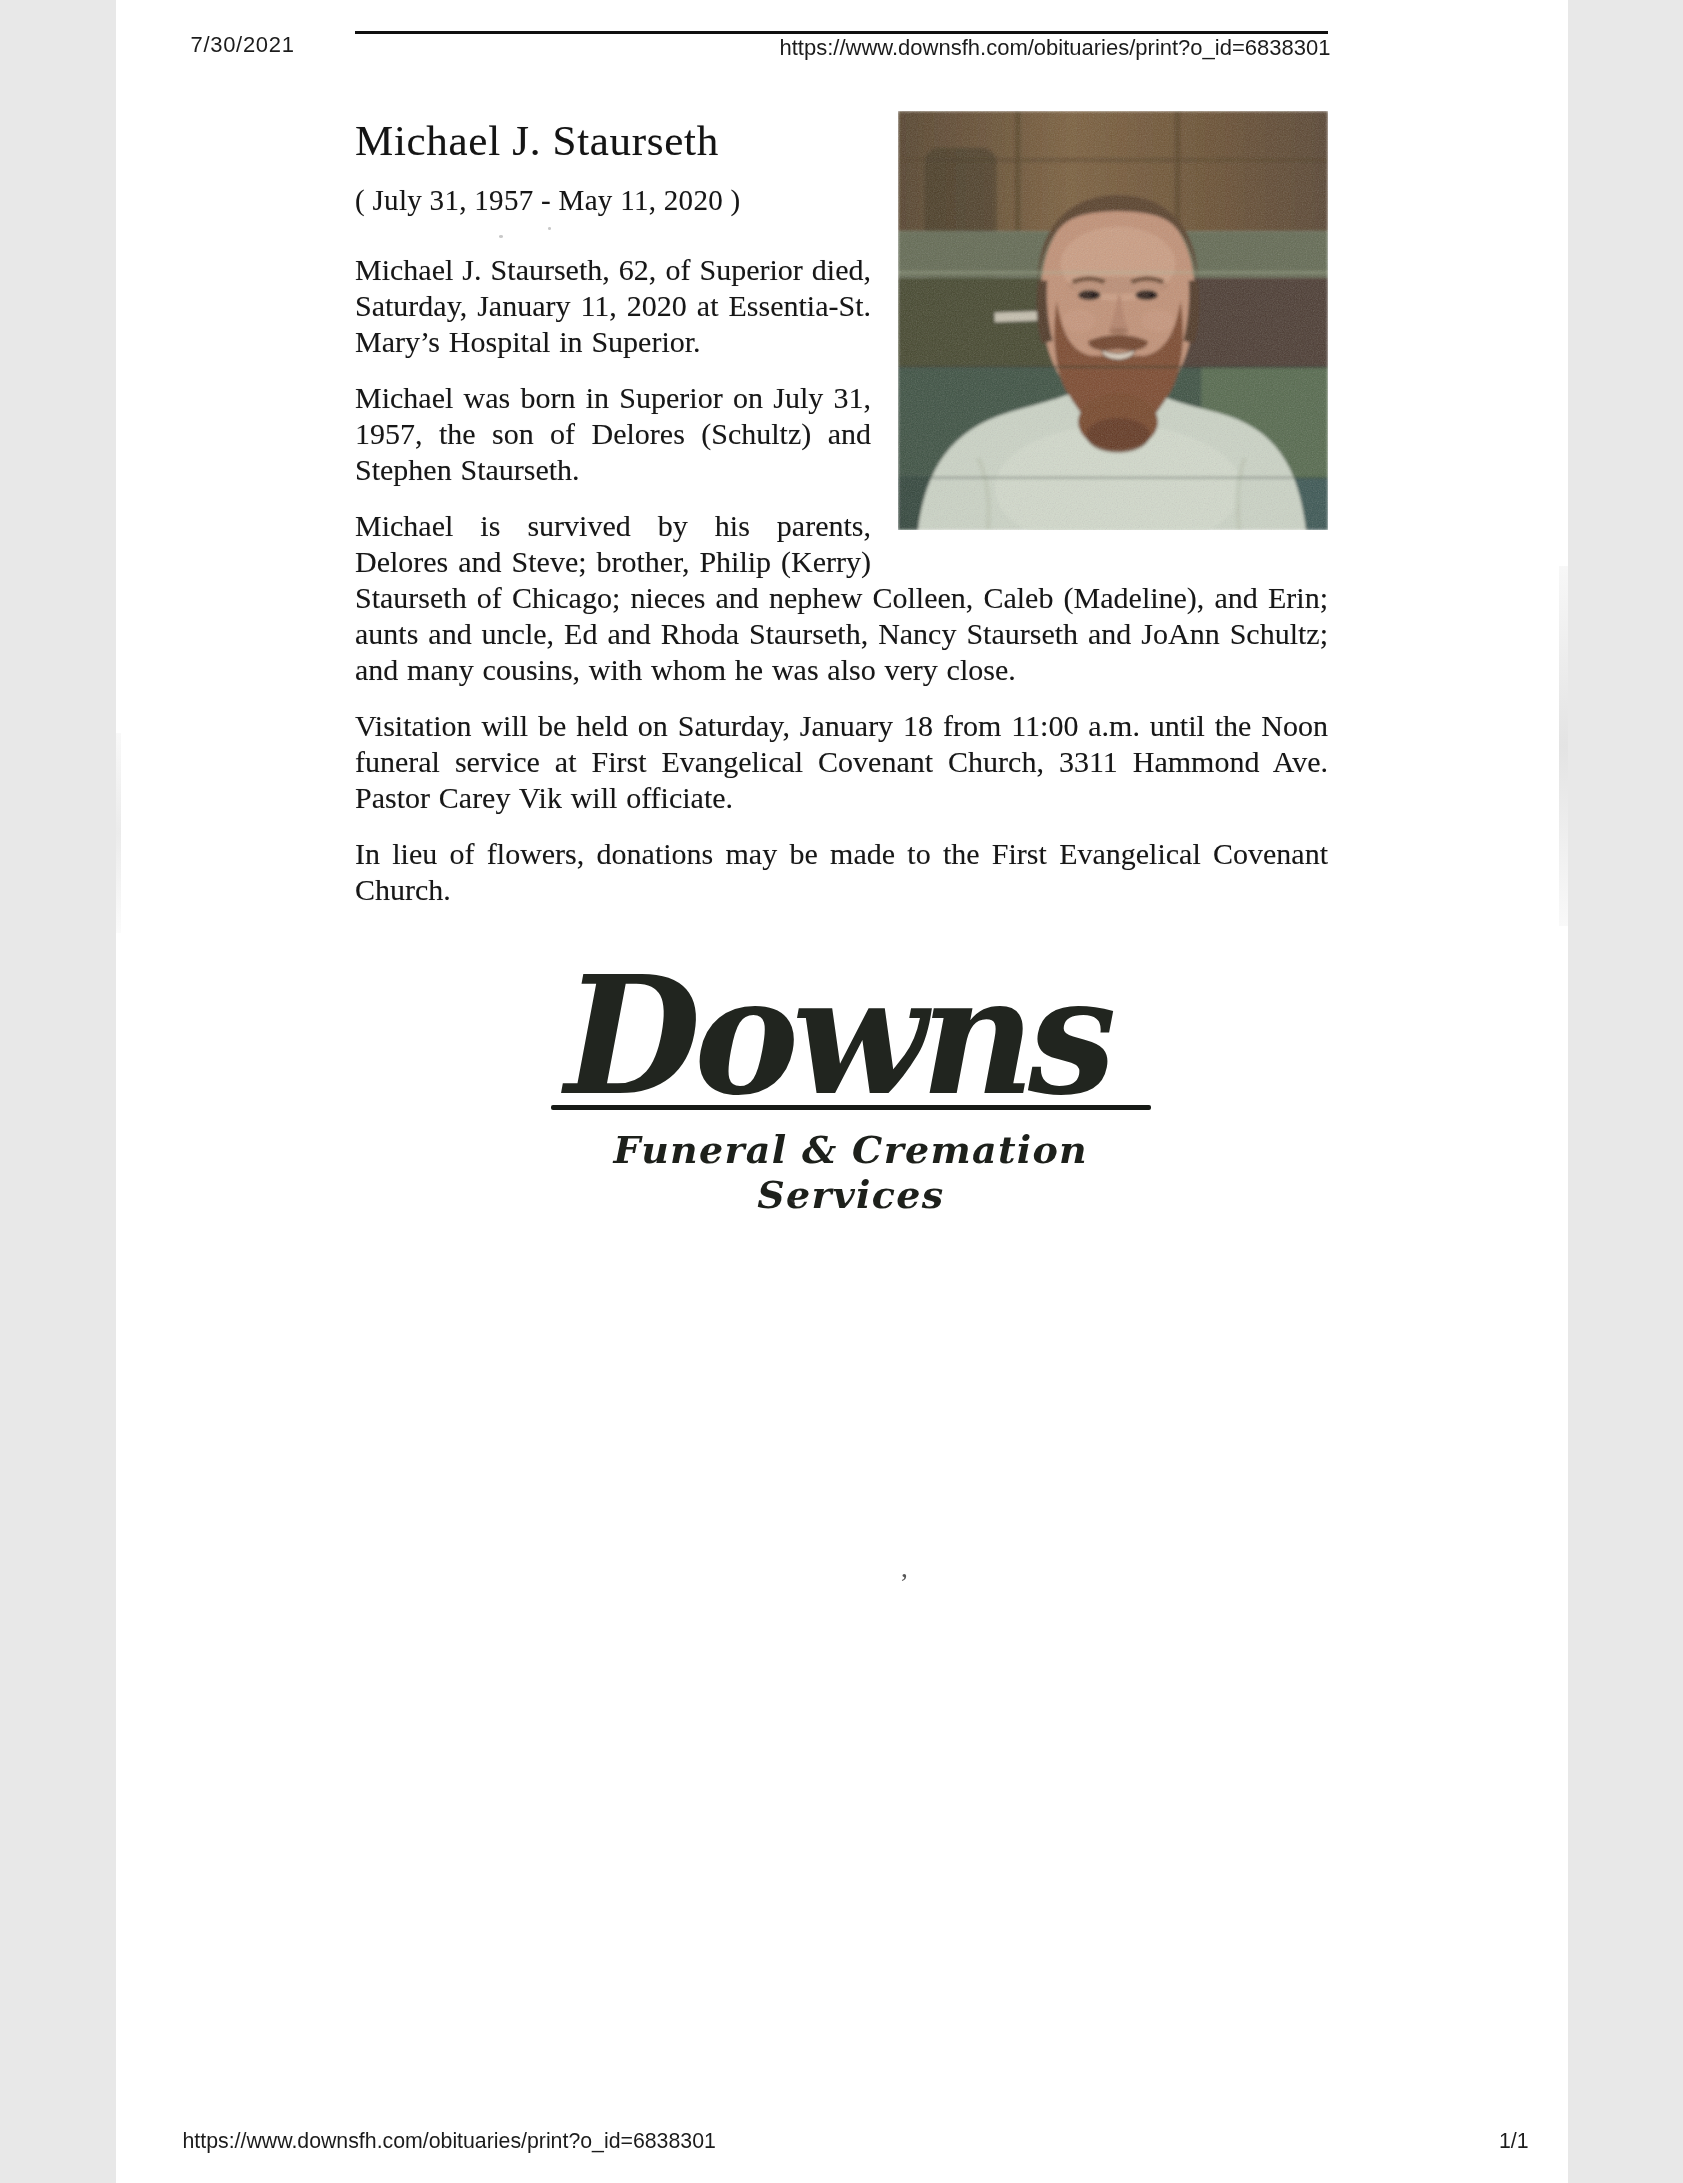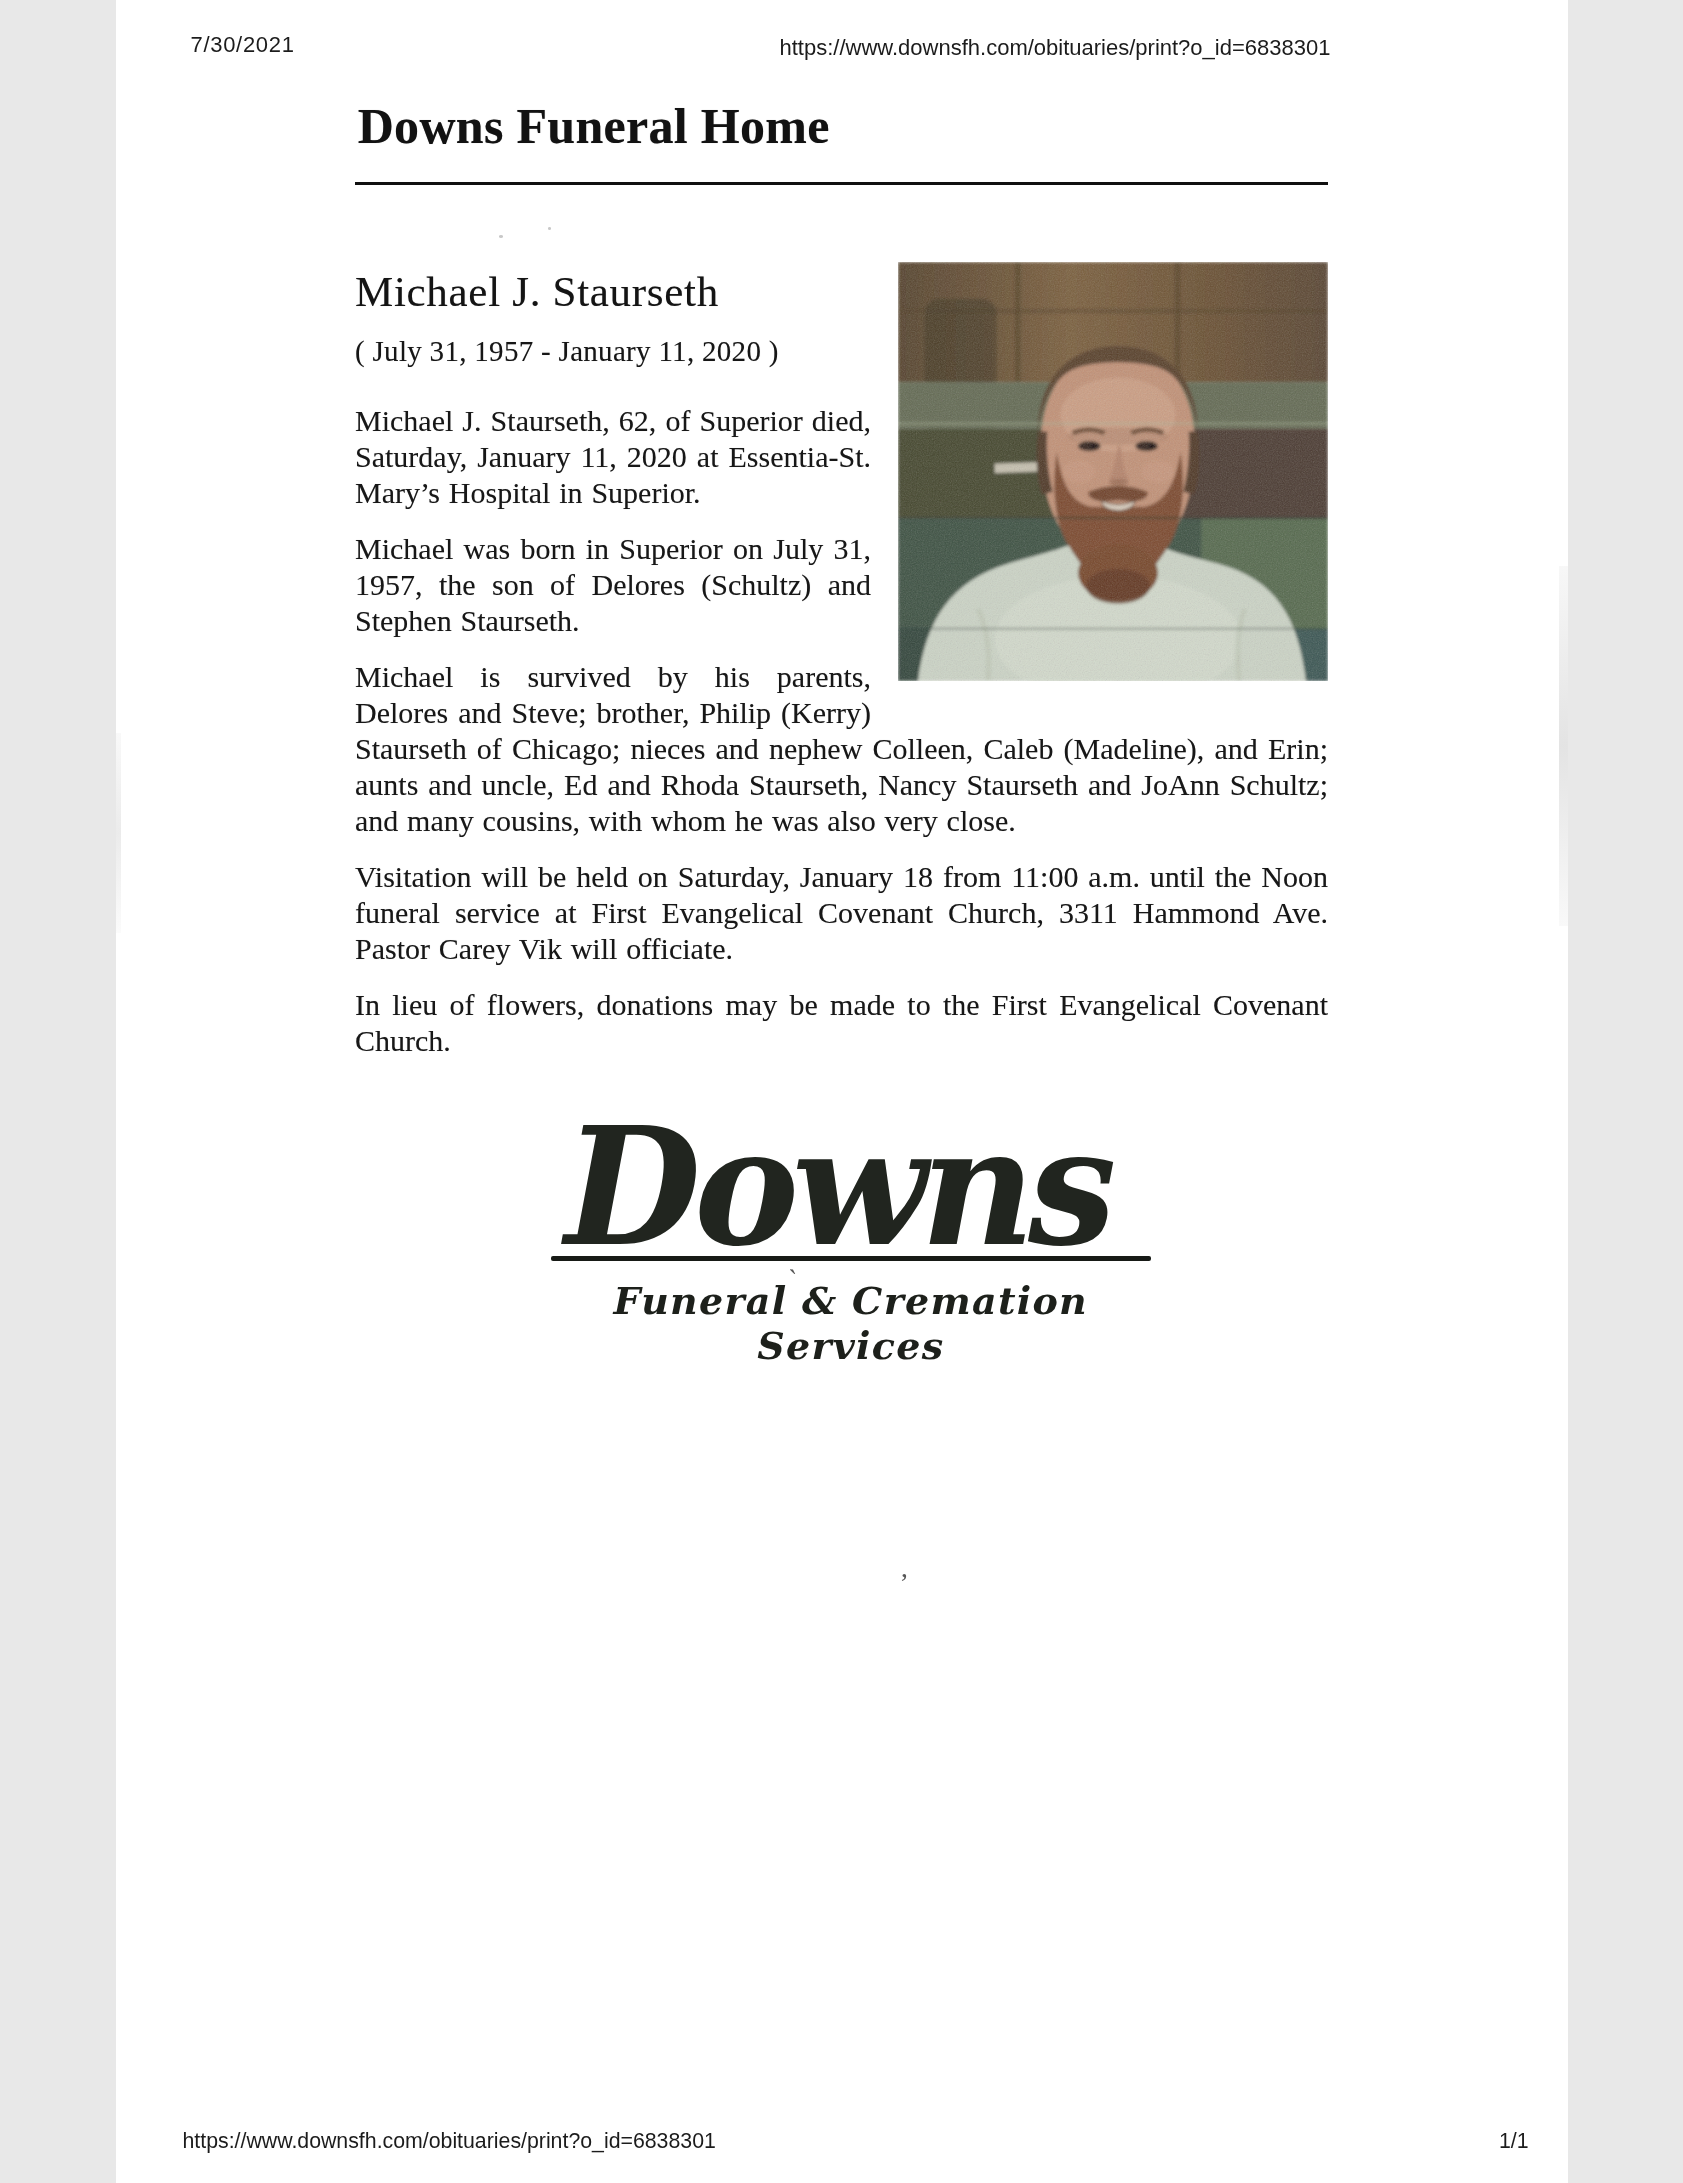--- a/index.html
+++ b/index.html
@@ -92,21 +92,20 @@
 
 <div class="sheet">
 
   <div class="print-header">
     <span class="ph-date">7/30/2021</span>
     <span class="ph-url">https://www.downsfh.com/obituaries/print?o_id=6838301</span>
   </div>
 
   <main class="content">
 
-    <h1 class="fh-title">Downs Funeral Home</h1>
     <hr class="title-rule">
 
     <div class="photo">
 
       <svg viewBox="0 0 645 628" preserveAspectRatio="none">
         <defs>
           <linearGradient id="woodG" x1="0" y1="0" x2="1" y2="0">
             <stop offset="0" stop-color="#55422c"></stop>
             <stop offset="0.4" stop-color="#7a5e3c"></stop>
             <stop offset="0.7" stop-color="#6b5133"></stop>
@@ -172,21 +171,21 @@
 
           <rect x="0" y="240" width="645" height="4" fill="#a9b79c" opacity="0.4"></rect>
           <rect x="0" y="382" width="645" height="3" fill="#222e26" opacity="0.5"></rect>
           <rect x="0" y="548" width="645" height="3" fill="#1f2a26" opacity="0.35"></rect>
         </g>
         <rect width="645" height="628" filter="url(#grain)" opacity="0.26"></rect>
       </svg>
     </div>
 
     <h2 class="deceased-name">Michael J. Staurseth</h2>
-    <p class="life-dates">( July 31, 1957 - January 11, 2020 )</p>
+    <p class="life-dates">( July 31, 1957 - May 11, 2020 )</p>
 
     <p class="body-p first">Michael J. Staurseth, 62, of Superior died, Saturday, January 11, 2020 at Essentia-St. Mary’s Hospital in Superior.</p>
     <p class="body-p">Michael was born in Superior on July 31, 1957, the son of Delores (Schultz) and Stephen Staurseth.</p>
     <p class="body-p">Michael is survived by his parents, Delores and Steve; brother, Philip (Kerry) Staurseth of Chicago; nieces and nephew Colleen, Caleb (Madeline), and Erin; aunts and uncle, Ed and Rhoda Staurseth, Nancy Staurseth and JoAnn Schultz; and many cousins, with whom he was also very close.</p>
     <p class="body-p">Visitation will be held on Saturday, January 18 from 11:00 a.m. until the Noon funeral service at First Evangelical Covenant Church, 3311 Hammond Ave. Pastor Carey Vik will officiate.</p>
     <p class="body-p">In lieu of flowers, donations may be made to the First Evangelical Covenant Church.</p>
 
     <div class="logo">
       <div class="logo-row">
         <span class="logo-word">Downs</span>

